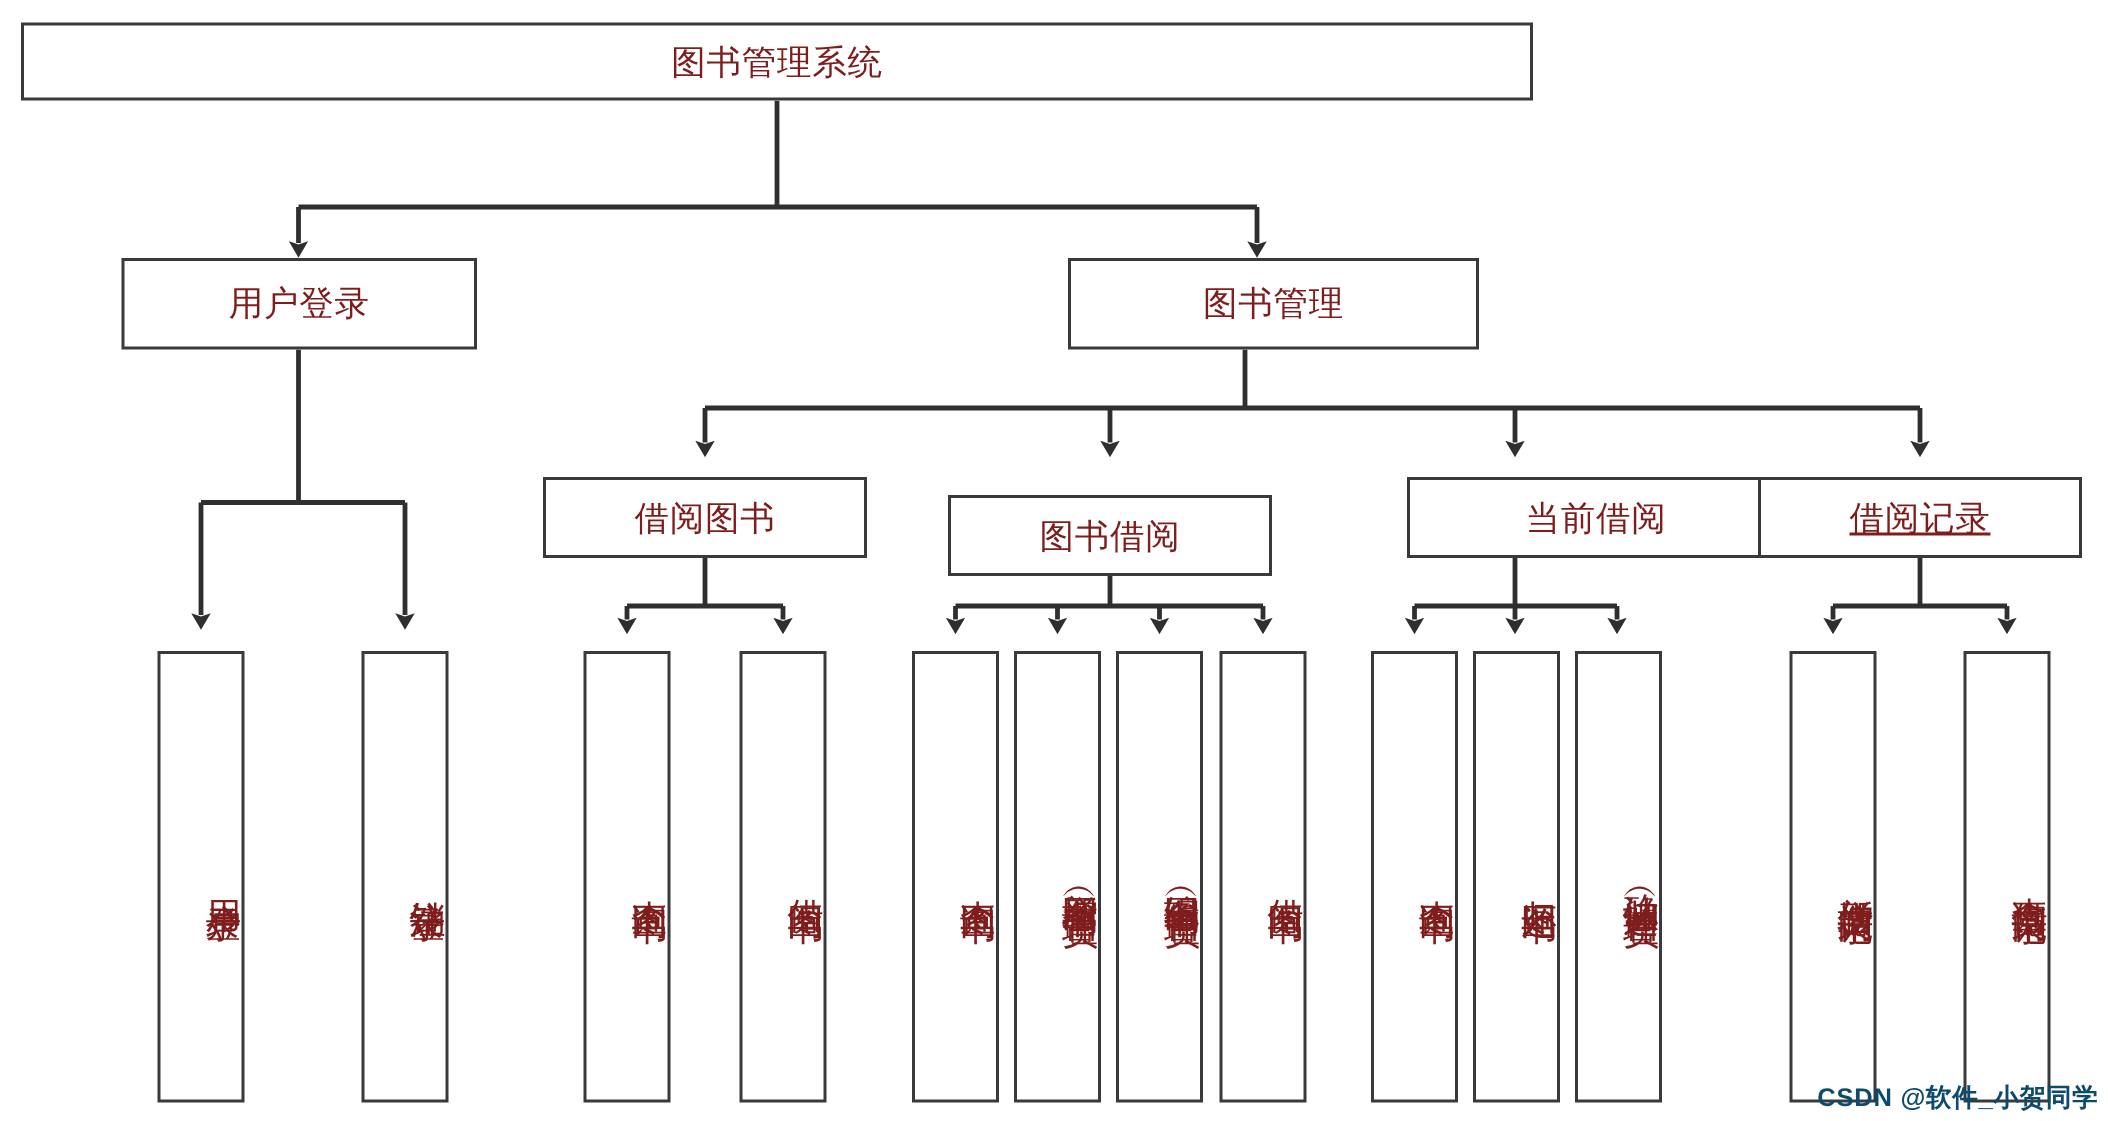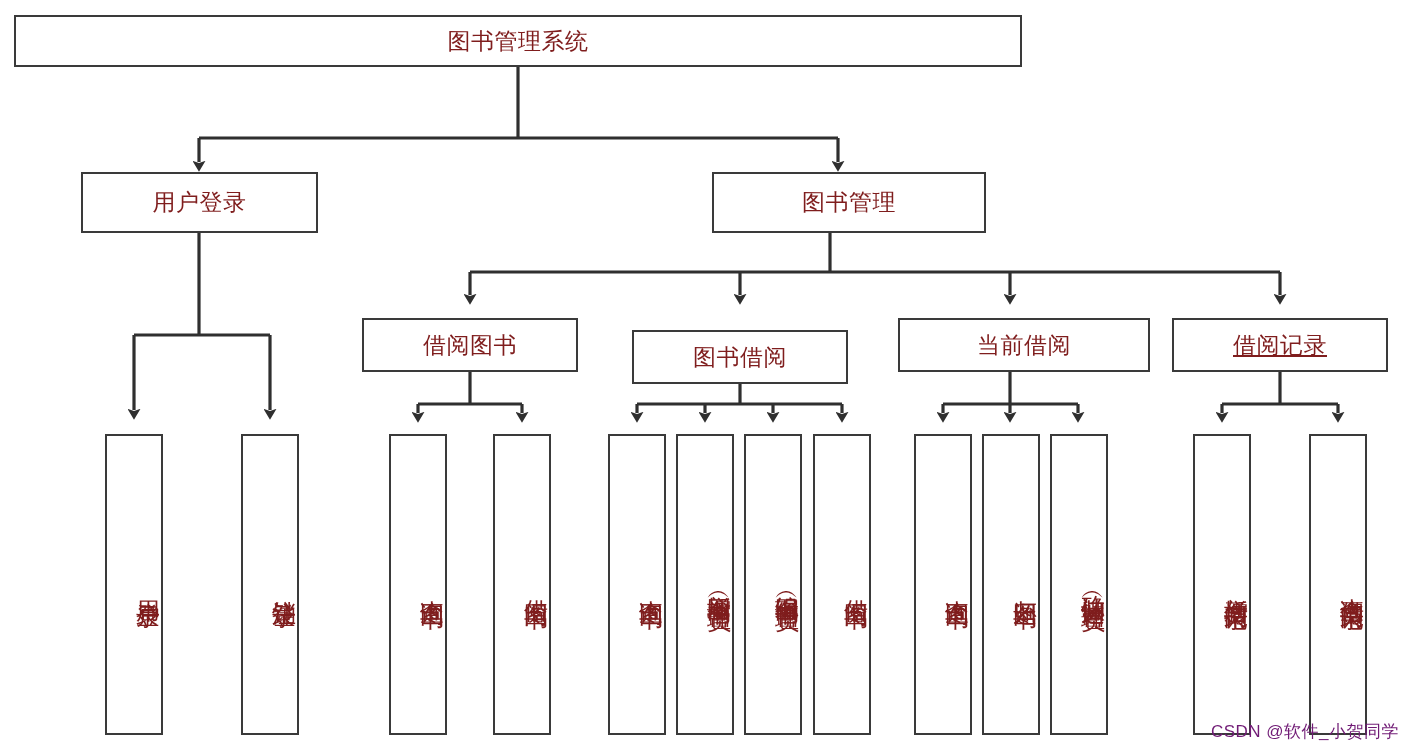--- a/index.html
+++ b/index.html
@@ -55,24 +55,25 @@
   }
   .node-label {
     display: block;
     white-space: nowrap;
   }
   #watermark {
     position: absolute;
     right: 6px;
     bottom: 4px;
     font-size: 17px;
-    color: #701a75;
+    color: #0c4a6e;
     letter-spacing: 0.5px;
     white-space: nowrap;
     z-index: 5;
+    font-weight: bold;
   }
 </style>
 </head>
 <body>
 
 <div id="canvas">
 
   <svg id="wires" viewBox="0 0 1405 747">
     <defs>
       <marker id="arrowhead" markerWidth="11" markerHeight="13" refX="1.2" refY="6.5" orient="auto" markerUnits="userSpaceOnUse">
@@ -135,21 +136,21 @@
   <div class="node horiz" style="left:712px; top:172px; width:274px; height:61px;">
     <span class="node-label">图书管理</span>
   </div>
 
   <div class="node horiz" style="left:362px; top:318px; width:216px; height:54px;">
     <span class="node-label">借阅图书</span>
   </div>
   <div class="node horiz" style="left:632px; top:330px; width:216px; height:54px;">
     <span class="node-label">图书借阅</span>
   </div>
-  <div class="node horiz" style="left:898px; top:318px; width:252px; height:54px;">
+  <div class="node horiz" style="left:938px; top:318px; width:252px; height:54px;">
     <span class="node-label">当前借阅</span>
   </div>
   <div class="node horiz" style="left:1172px; top:318px; width:216px; height:54px;text-decoration:underline;">
     <span class="node-label">借阅记录</span>
   </div>
 
   <div class="node vert" style="left:105px; top:434px; width:58px; height:301px;">
     <span class="node-label">用户登录</span>
   </div>
   <div class="node vert" style="left:241px; top:434px; width:58px; height:301px;">

